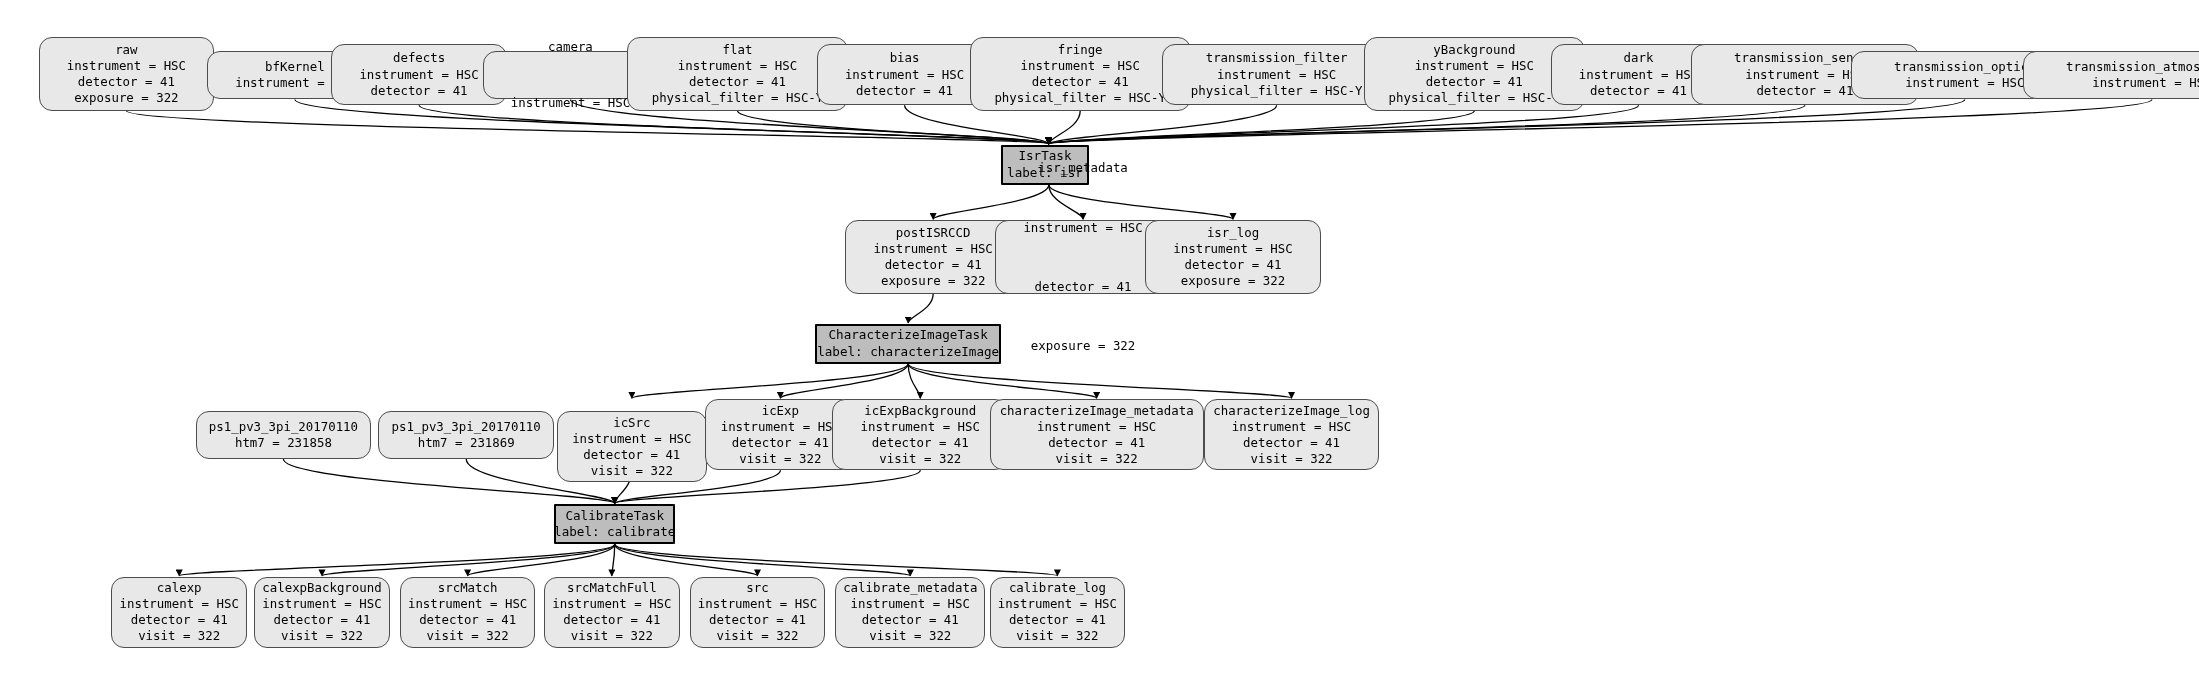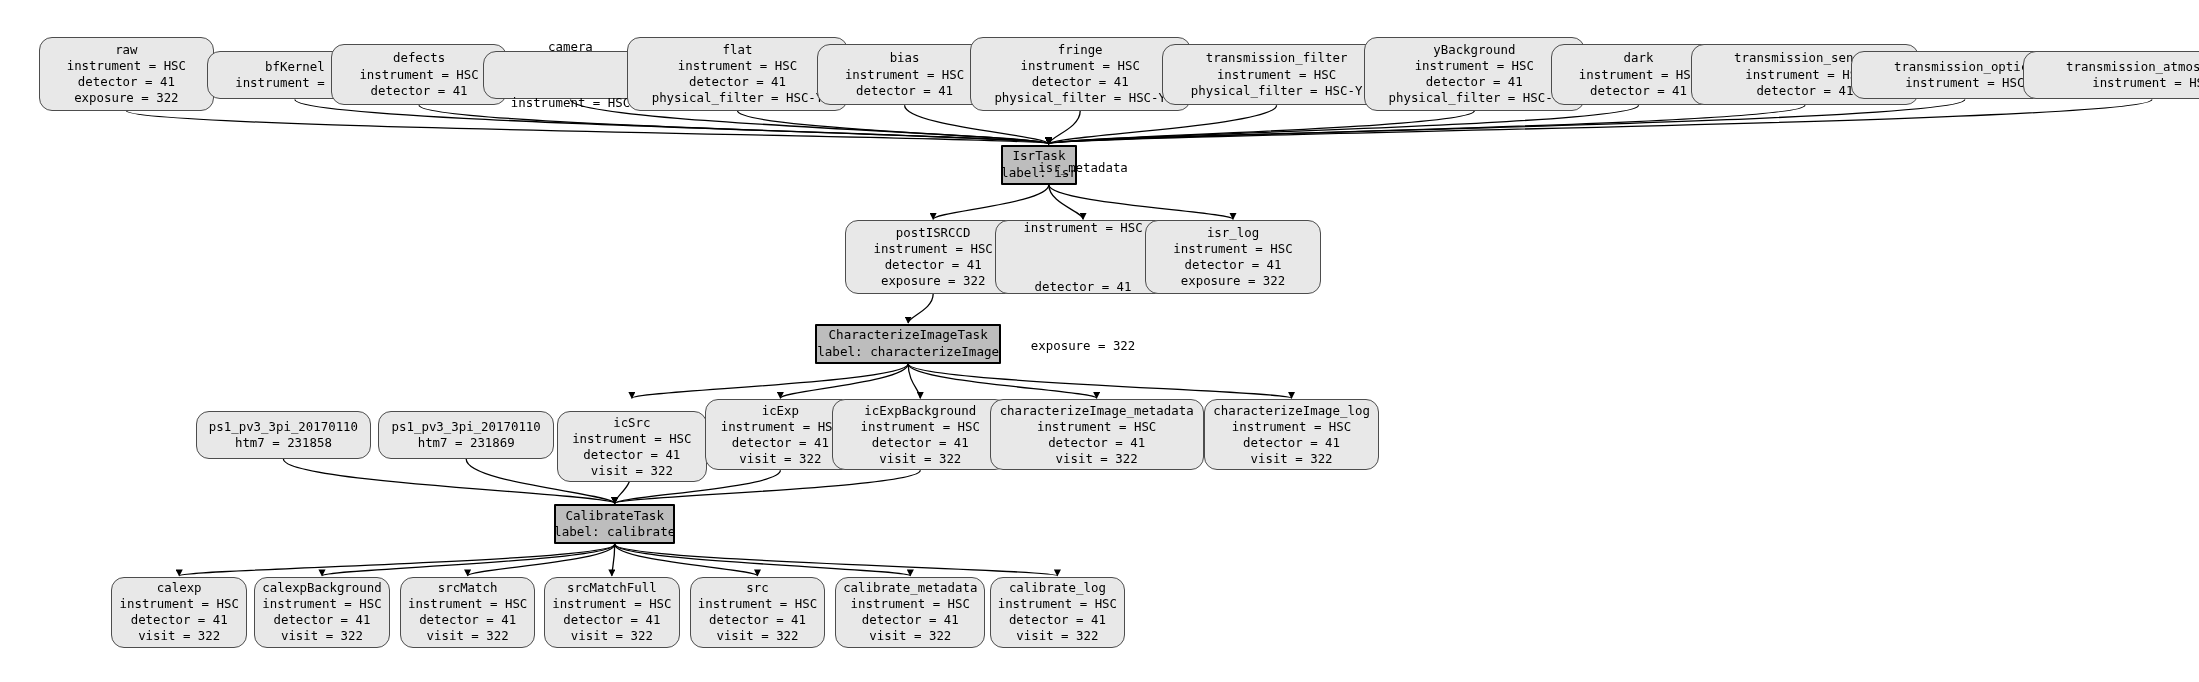--- a/index.html
+++ b/index.html
@@ -90,21 +90,21 @@
       <div class="node dataset" style="left: 482.638px; top: 51.15px; width: 175.634px; height: 48.3083px; gap: 40px;"><span class="ln title">camera</span><span class="ln">instrument = HSC</span></div>
       <div class="node dataset" style="left: 626.858px; top: 36.9417px; width: 221.328px; height: 73.8833px;"><span class="ln title">flat</span><span class="ln">instrument = HSC</span><span class="ln">detector = 41</span><span class="ln">physical_filter = HSC-Y</span></div>
       <div class="node dataset" style="left: 816.771px; top: 44.0458px; width: 175.634px; height: 61.0958px;"><span class="ln title">bias</span><span class="ln">instrument = HSC</span><span class="ln">detector = 41</span></div>
       <div class="node dataset" style="left: 969.559px; top: 36.9417px; width: 221.328px; height: 73.8833px;"><span class="ln title">fringe</span><span class="ln">instrument = HSC</span><span class="ln">detector = 41</span><span class="ln">physical_filter = HSC-Y</span></div>
       <div class="node dataset" style="left: 1162.33px; top: 44.0458px; width: 228.468px; height: 61.0958px;"><span class="ln title">transmission_filter</span><span class="ln">instrument = HSC</span><span class="ln">physical_filter = HSC-Y</span></div>
       <div class="node dataset" style="left: 1363.67px; top: 36.9417px; width: 221.328px; height: 73.8833px;"><span class="ln title">yBackground</span><span class="ln">instrument = HSC</span><span class="ln">detector = 41</span><span class="ln">physical_filter = HSC-Y</span></div>
       <div class="node dataset" style="left: 1550.72px; top: 44.0458px; width: 175.634px; height: 61.0958px;"><span class="ln title">dark</span><span class="ln">instrument = HSC</span><span class="ln">detector = 41</span></div>
       <div class="node dataset" style="left: 1690.66px; top: 44.0458px; width: 228.468px; height: 61.0958px;"><span class="ln title">transmission_sensor</span><span class="ln">instrument = HSC</span><span class="ln">detector = 41</span></div>
       <div class="node dataset" style="left: 1850.59px; top: 51.15px; width: 228.468px; height: 48.3083px;"><span class="ln title">transmission_optics</span><span class="ln">instrument = HSC</span></div>
       <div class="node dataset" style="left: 2023.37px; top: 51.15px; width: 257.026px; height: 48.3083px;"><span class="ln title">transmission_atmosphere</span><span class="ln">instrument = HSC</span></div>
-      <div class="node task" style="left: 1000.97px; top: 144.925px; width: 76px; height: 39.7833px;"><span class="ln title">IsrTask</span><span class="ln">label: isr</span></div>
+      <div class="node task" style="left: 1000.97px; top: 144.925px; width: 88px; height: 39.7833px;"><span class="ln title">IsrTask</span><span class="ln">label: isr</span></div>
       <div class="node dataset" style="left: 845.33px; top: 220.229px; width: 175.634px; height: 73.8833px;"><span class="ln title">postISRCCD</span><span class="ln">instrument = HSC</span><span class="ln">detector = 41</span><span class="ln">exposure = 322</span></div>
       <div class="node dataset" style="left: 995.262px; top: 220.229px; width: 175.634px; height: 73.8833px; gap: 43px;"><span class="ln title">isr_metadata</span><span class="ln">instrument = HSC</span><span class="ln">detector = 41</span><span class="ln">exposure = 322</span></div>
       <div class="node dataset" style="left: 1145.19px; top: 220.229px; width: 175.634px; height: 73.8833px;"><span class="ln title">isr_log</span><span class="ln">instrument = HSC</span><span class="ln">detector = 41</span><span class="ln">exposure = 322</span></div>
       <div class="node task" style="left: 815.344px; top: 323.95px; width: 185.63px; height: 39.7833px;"><span class="ln title">CharacterizeImageTask</span><span class="ln">label: characterizeImage</span></div>
       <div class="node dataset" style="left: 195.625px; top: 410.621px; width: 175.634px; height: 48.3083px;"><span class="ln title">ps1_pv3_3pi_20170110</span><span class="ln">htm7 = 231858</span></div>
       <div class="node dataset" style="left: 378.399px; top: 410.621px; width: 175.634px; height: 48.3083px;"><span class="ln title">ps1_pv3_3pi_20170110</span><span class="ln">htm7 = 231869</span></div>
       <div class="node dataset" style="left: 556.89px; top: 399.254px; width: 149.932px; height: 71.0417px; margin-top: 12px;"><span class="ln title">icSrc</span><span class="ln">instrument = HSC</span><span class="ln">detector = 41</span><span class="ln">visit = 322</span></div>
       <div class="node dataset" style="left: 705.394px; top: 399.254px; width: 149.932px; height: 71.0417px;"><span class="ln title">icExp</span><span class="ln">instrument = HSC</span><span class="ln">detector = 41</span><span class="ln">visit = 322</span></div>
       <div class="node dataset" style="left: 832.479px; top: 399.254px; width: 175.634px; height: 71.0417px;"><span class="ln title">icExpBackground</span><span class="ln">instrument = HSC</span><span class="ln">detector = 41</span><span class="ln">visit = 322</span></div>
       <div class="node dataset" style="left: 989.55px; top: 399.254px; width: 214.188px; height: 71.0417px;"><span class="ln title">characterizeImage_metadata</span><span class="ln">instrument = HSC</span><span class="ln">detector = 41</span><span class="ln">visit = 322</span></div>

